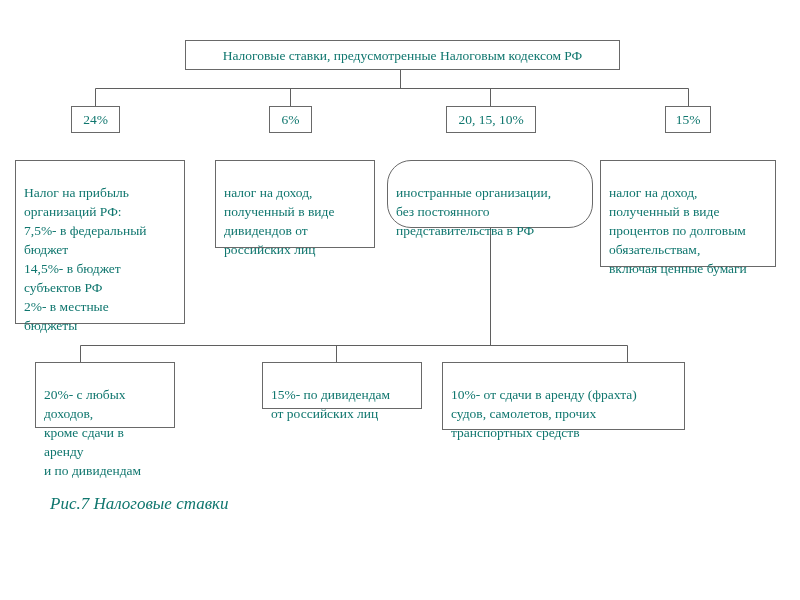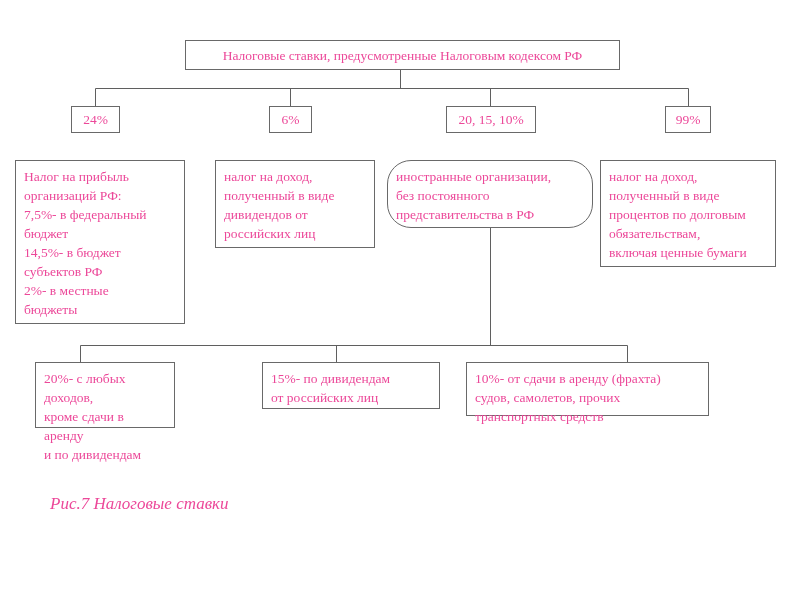--- a/index.html
+++ b/index.html
@@ -7,21 +7,21 @@
     padding: 0;
     background: #ffffff;
   }
   .canvas {
     position: relative;
     width: 800px;
     height: 600px;
     background: #ffffff;
     overflow: hidden;
     font-family: "Liberation Serif", "DejaVu Serif", serif;
-    color: #ec4899;
+    color: #0f766e;
   }
   .connectors {
     position: absolute;
     left: 0;
     top: 0;
     width: 800px;
     height: 600px;
   }
   .node {
     position: absolute;
@@ -33,42 +33,42 @@
     white-space: pre-line;
   }
   .node.center {
     display: flex;
     align-items: center;
     justify-content: center;
     text-align: center;
     white-space: nowrap;
   }
   .node.text {
-    padding: 6px 8px;
+    padding: 22px 8px;
     text-align: left;
   }
   .caption {
     position: absolute;
     font-style: italic;
     font-size: 17px;
     white-space: nowrap;
   }
   
   .root-box   { left: 185px; top: 40px;  width: 435px; height: 30px; }
   .rate-0     { left: 71px;  top: 106px; width: 49px;  height: 27px; }
   .rate-1     { left: 269px; top: 106px; width: 43px;  height: 27px; }
   .rate-2     { left: 446px; top: 106px; width: 90px;  height: 27px; }
   .rate-3     { left: 665px; top: 106px; width: 46px;  height: 27px; }
   .desc-0     { left: 15px;  top: 160px; width: 170px; height: 164px; }
   .desc-1     { left: 215px; top: 160px; width: 160px; height: 88px; }
   .desc-2     { left: 387px; top: 160px; width: 206px; height: 68px; border-radius: 24px; }
   .desc-3     { left: 600px; top: 160px; width: 176px; height: 107px; }
   .sub-0      { left: 35px;  top: 362px; width: 140px; height: 66px; }
-  .sub-1      { left: 262px; top: 362px; width: 178px; height: 47px; }
-  .sub-2      { left: 466px; top: 362px; width: 243px; height: 54px; }
+  .sub-1      { left: 262px; top: 362px; width: 160px; height: 47px; }
+  .sub-2      { left: 442px; top: 362px; width: 243px; height: 68px; }
   .fig-caption{ left: 50px;  top: 494px; }
 </style>
 </head>
 <body>
 
 <div class="canvas">
 
   <svg class="connectors" viewBox="0 0 800 600" xmlns="http://www.w3.org/2000/svg">
 
     <path d="M400.5 70 V88.5" stroke="#5f5f5f" stroke-width="1" fill="none"></path>
@@ -83,21 +83,21 @@
     <path d="M80.5 345.5 V362" stroke="#5f5f5f" stroke-width="1" fill="none"></path>
     <path d="M336.5 345.5 V362" stroke="#5f5f5f" stroke-width="1" fill="none"></path>
     <path d="M627.5 345.5 V362" stroke="#5f5f5f" stroke-width="1" fill="none"></path>
   </svg>
 
   <div class="node center root-box">Налоговые ставки, предусмотренные Налоговым кодексом РФ</div>
 
   <div class="node center rate-0">24%</div>
   <div class="node center rate-1">6%</div>
   <div class="node center rate-2">20, 15, 10%</div>
-  <div class="node center rate-3">99%</div>
+  <div class="node center rate-3">15%</div>
 
   <div class="node text desc-0">Налог на прибыль
 организаций РФ:
 7,5%- в федеральный
 бюджет
 14,5%- в бюджет
 субъектов РФ
 2%- в местные
 бюджеты</div>
   <div class="node text desc-1">налог на доход,

